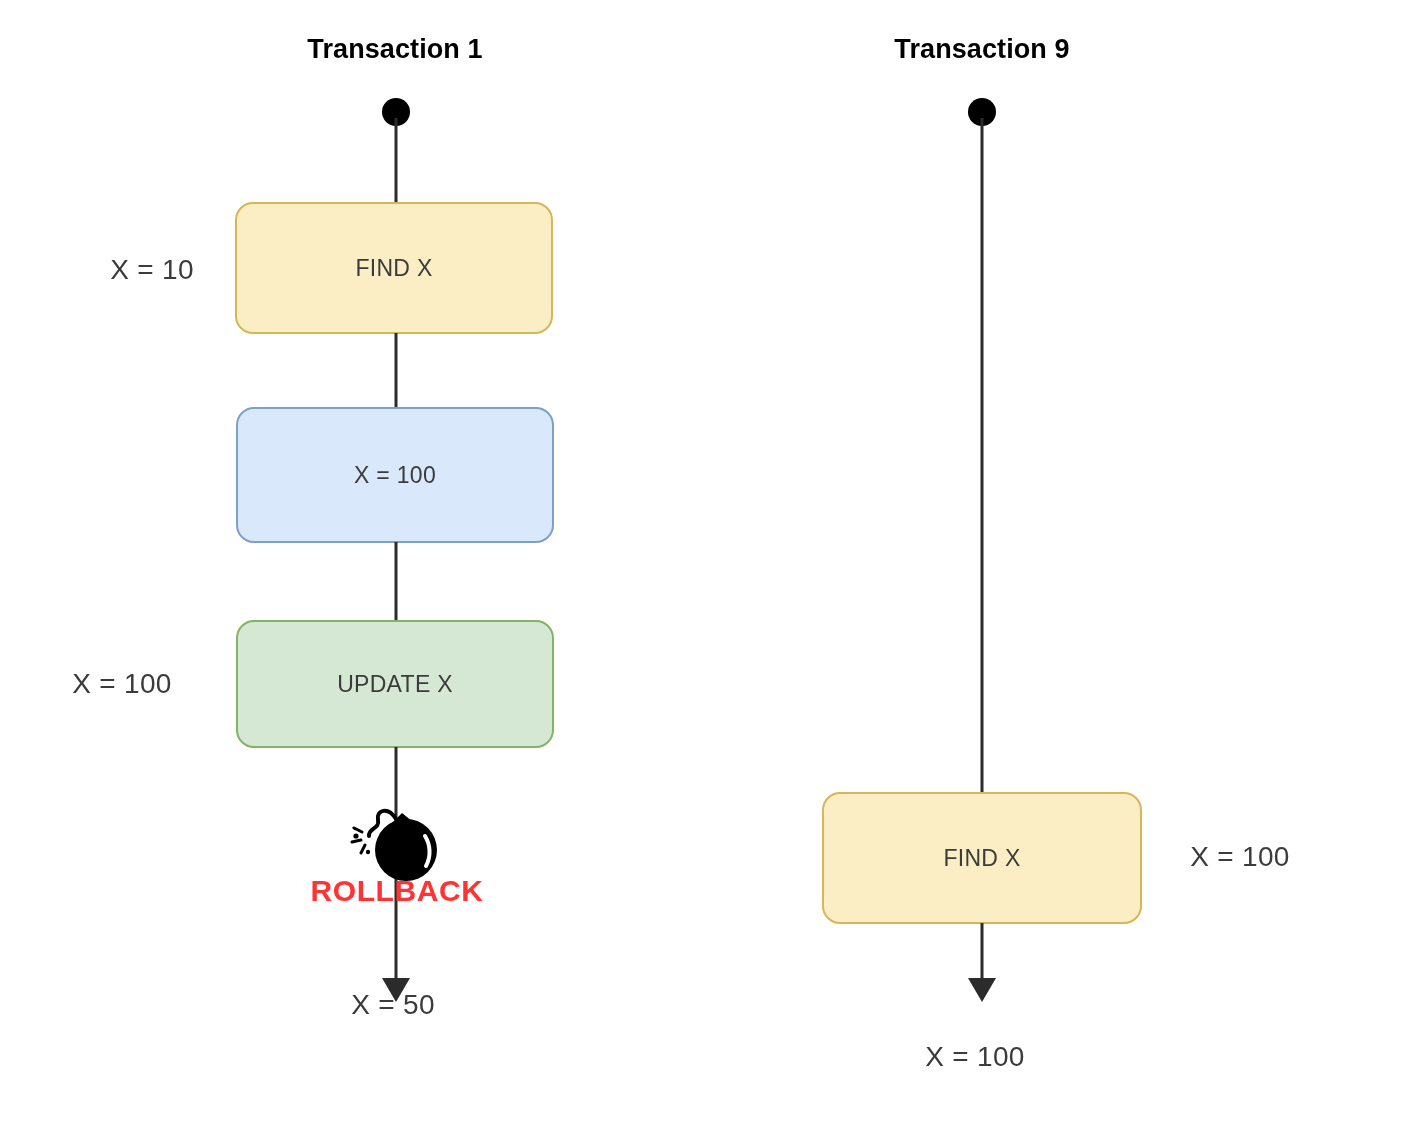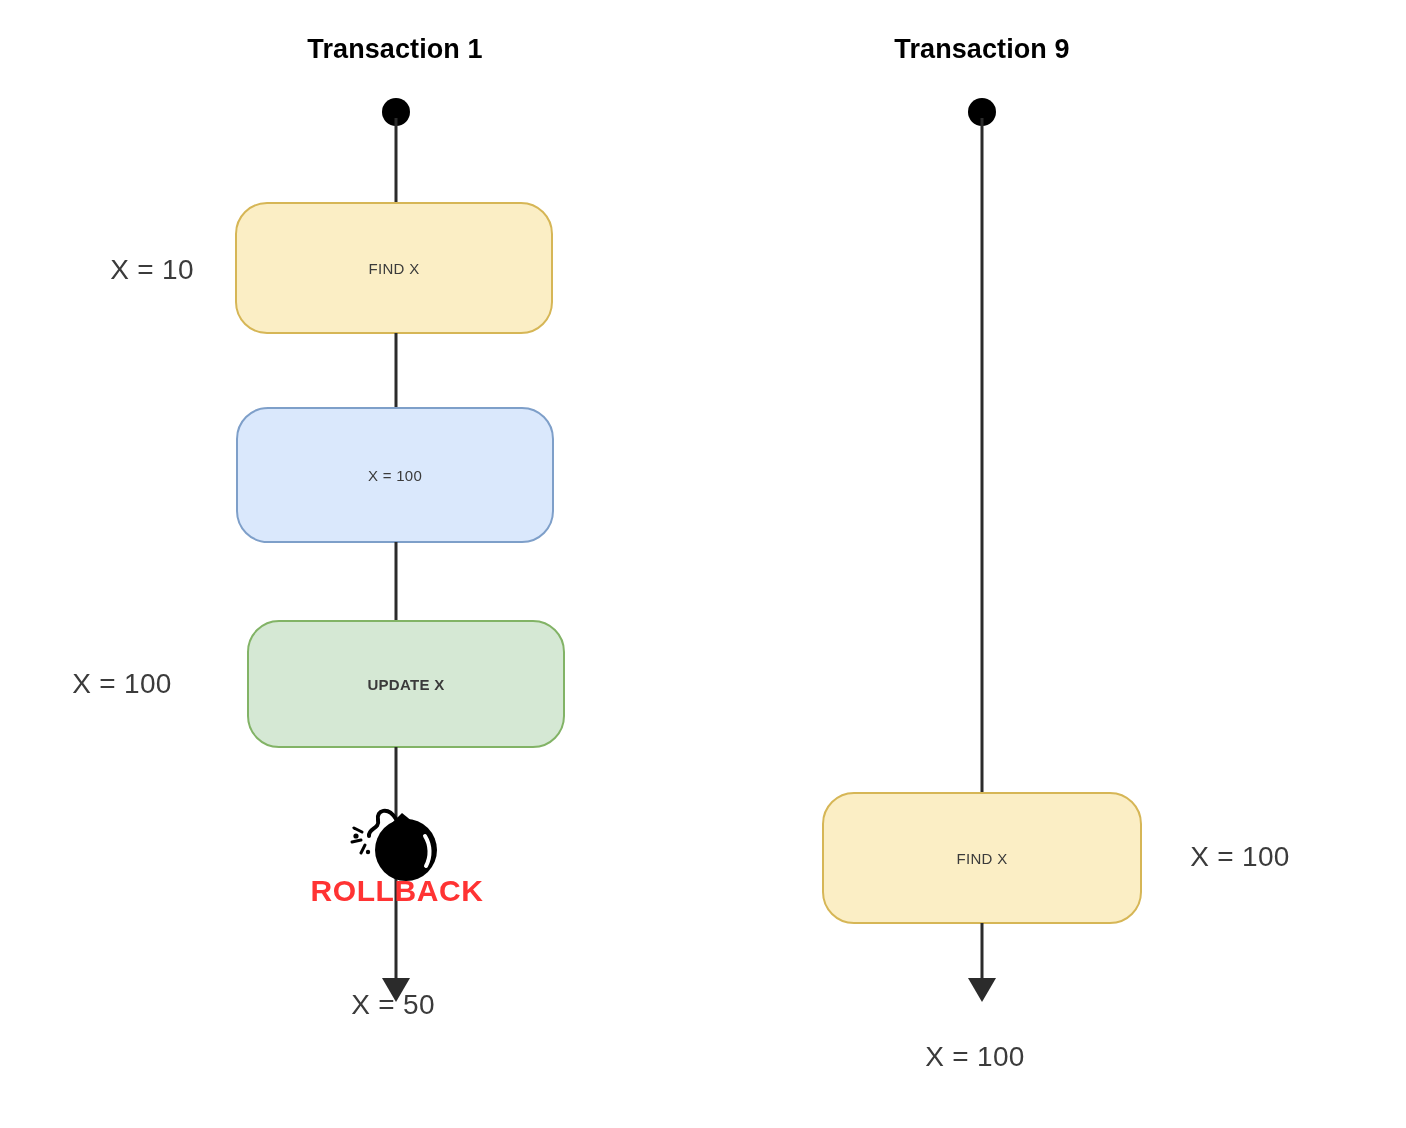--- a/index.html
+++ b/index.html
@@ -59,27 +59,27 @@
     border-left: 14px solid transparent;
     border-right: 14px solid transparent;
     border-top: 24px solid #2b2b2b;
     transform: translateX(-50%);
   }
 
   
   .node-box {
     position: absolute;
     box-sizing: border-box;
-    border-radius: 32px;
+    border-radius: 18px;
     border-width: 2px;
     border-style: solid;
     display: flex;
     align-items: center;
     justify-content: center;
-    font-size: 15px;
+    font-size: 23px;
     color: #3b3b3b;
     letter-spacing: 0.3px;
   }
   .node-box.yellow { background: #fbeec5; border-color: #d6b656; }
   .node-box.blue   { background: #dae8fc; border-color: #7e9fc9; }
   .node-box.green  { background: #d5e8d4; border-color: #82b366; }
 
   
   .annotation {
     position: absolute;
@@ -124,21 +124,21 @@
     <div class="node-box yellow" style="left:235px; top:202px; width:318px; height:132px;">FIND X</div>
 
     <div class="annotation" style="left:130px; top:270px;margin-left:22px;">X = 10</div>
 
     <div class="vline" style="left:396px; top:333px; height:76px;"></div>
 
     <div class="node-box blue" style="left:236px; top:407px; width:318px; height:136px;">X = 100</div>
 
     <div class="vline" style="left:396px; top:542px; height:80px;"></div>
 
-    <div class="node-box green" style="left:247px; top:620px; width:318px; height:128px;font-weight:bold;">UPDATE X</div>
+    <div class="node-box green" style="left:236px; top:620px; width:318px; height:128px;">UPDATE X</div>
 
     <div class="annotation" style="left:122px; top:684px;">X = 100</div>
 
     <div class="vline" style="left:396px; top:747px; height:236px;"></div>
 
     <div class="arrow-head" style="left:396px; top:978px;"></div>
 
     <div class="bomb-icon" style="left:398px; top:840px;">
       <svg width="100" height="88" viewBox="0 0 100 88" xmlns="http://www.w3.org/2000/svg">
 

